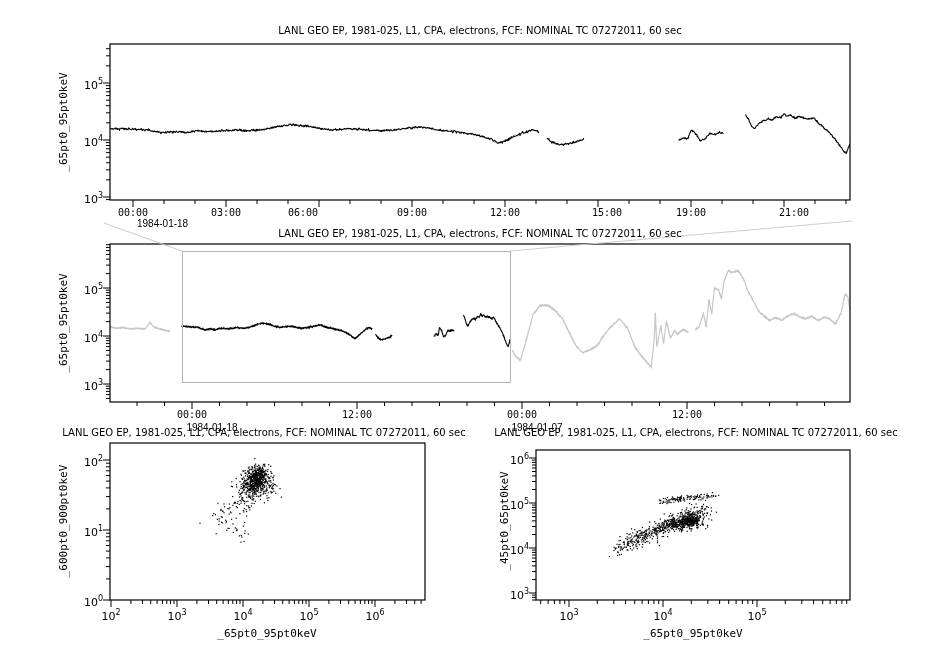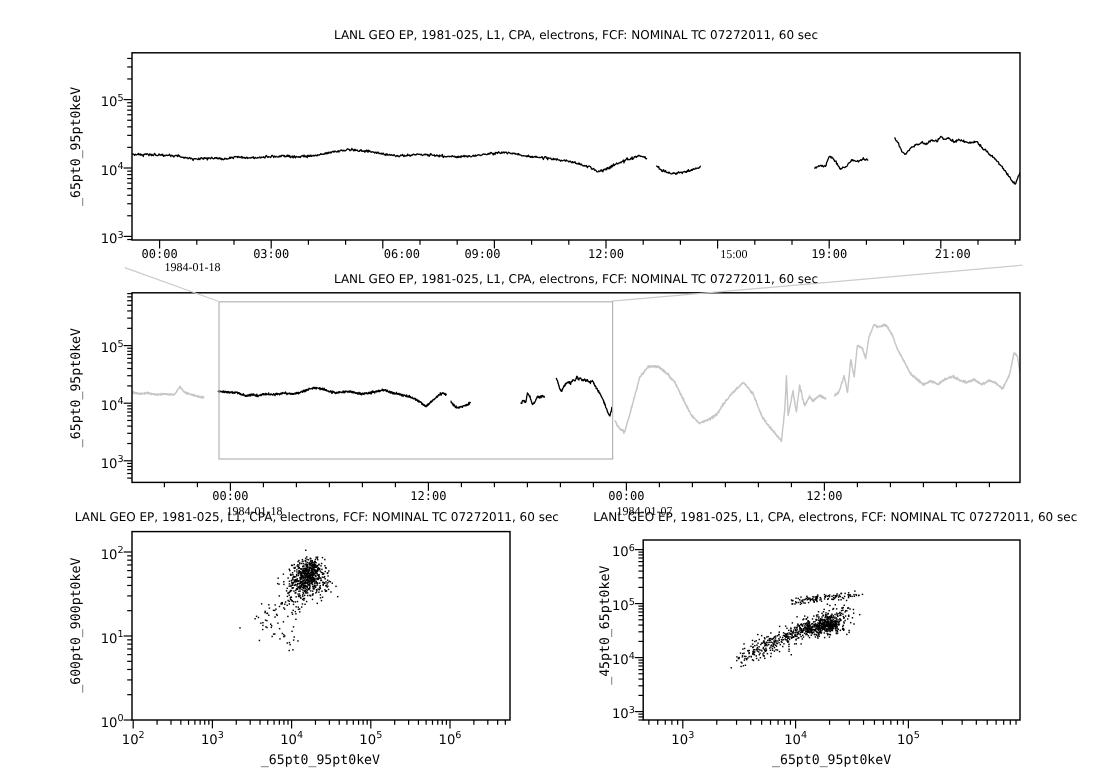--- a/index.html
+++ b/index.html
@@ -5,21 +5,21 @@
   html,body{margin:0;padding:0;background:#ffffff}
   .screen{position:relative;width:926px;height:647px;background:#ffffff;
           font-family:"DejaVu Sans",sans-serif;color:#000;overflow:hidden}
   svg{position:absolute;left:0;top:0}
   .label{position:absolute;white-space:nowrap}
   .title{font-size:10px;transform:translate(-50%,-50%)}
   .ylab{font-family:"DejaVu Sans Mono",monospace;font-size:11px;
         transform:translate(-50%,-50%) rotate(-90deg)}
   .xlab{font-family:"DejaVu Sans Mono",monospace;font-size:11px;
         transform:translate(-50%,-50%)}
-  .date{font-family:Liberation Serif, serif;font-size:10px}
+  .date{font-family:Liberation Sans, sans-serif;font-size:10px}
   .date.ctr{transform:translate(-50%,-50%)}
   #tick-labels span{position:absolute;display:inline-block;font-size:11px;line-height:13px;white-space:nowrap}
   #tick-labels span.tt{font-family:"DejaVu Sans Mono",monospace;font-size:10px}
   sup{font-size:8px}
   .hit{position:absolute;background:transparent}
   .selbox{position:absolute;border:1px solid #b4b4b4}
 </style>
 </head>
 <body>
 
@@ -2021,24 +2021,24 @@
       <line x1="104" y1="223" x2="181.8" y2="251" stroke="#cccccc"></line>
       <line x1="852" y1="221" x2="510.0" y2="251" stroke="#cccccc"></line>
     </svg>
 
   <div id="tick-labels">
       <span class="xt" style="left: 63px; top: 189px; width: 40px; text-align: right;">10<sup>3</sup></span>
       <span class="xt" style="left: 63px; top: 132px; width: 40px; text-align: right;">10<sup>4</sup></span>
       <span class="xt" style="left: 63px; top: 75px; width: 40px; text-align: right;">10<sup>5</sup></span>
       <span class="tt" style="left: 108px; top: 206px; width: 50px; text-align: center;">00:00</span>
       <span class="tt" style="left: 201px; top: 206px; width: 50px; text-align: center;">03:00</span>
-      <span class="tt" style="left: 300px; top: 206px; width: 50px; text-align: right;">06:00</span>
-      <span class="tt" style="left: 387px; top: 206px; width: 50px; text-align: left;">09:00</span>
+      <span class="tt" style="left: 288px; top: 206px; width: 50px; text-align: left;">06:00</span>
+      <span class="tt" style="left: 387px; top: 206px; width: 50px; text-align: center;">09:00</span>
       <span class="tt" style="left: 480px; top: 206px; width: 50px; text-align: center;">12:00</span>
-      <span class="tt" style="left: 573px; top: 206px; width: 50px; text-align: right; font-family: Liberation Serif, serif;">15:00</span>
+      <span class="tt" style="left: 592px; top: 206px; width: 50px; text-align: left;">15:00</span>
       <span class="tt" style="left: 666px; top: 206px; width: 50px; text-align: center;">19:00</span>
       <span class="tt" style="left: 759px; top: 206px; width: 50px; text-align: right;">21:00</span>
       <span class="xt" style="left: 63px; top: 376px; width: 40px; text-align: right;">10<sup>3</sup></span>
       <span class="xt" style="left: 63px; top: 328px; width: 40px; text-align: right;">10<sup>4</sup></span>
       <span class="xt" style="left: 63px; top: 280px; width: 40px; text-align: right;">10<sup>5</sup></span>
       <span class="tt" style="left: 167px; top: 408px; width: 50px; text-align: center;">00:00</span>
       <span class="tt" style="left: 332px; top: 408px; width: 50px; text-align: center;">12:00</span>
       <span class="tt" style="left: 497px; top: 408px; width: 50px; text-align: center;">00:00</span>
       <span class="tt" style="left: 662px; top: 408px; width: 50px; text-align: center;">12:00</span>
       <span class="xt" style="left: 63px; top: 592px; width: 40px; text-align: right;">10<sup>0</sup></span>

